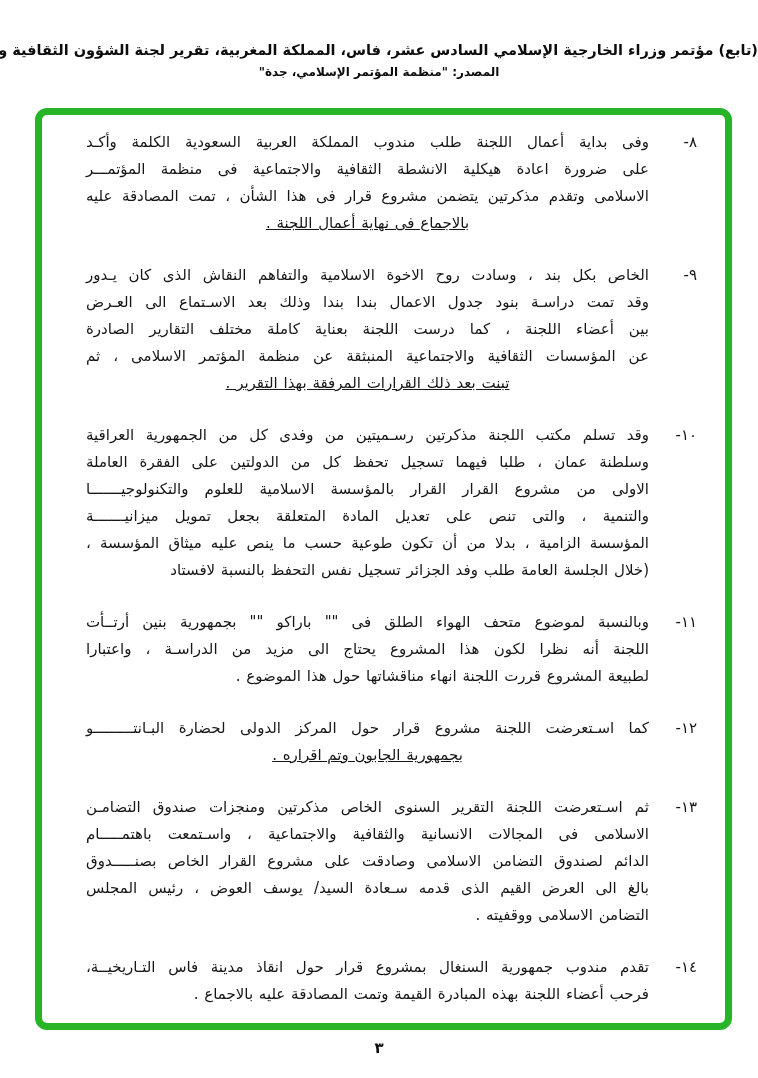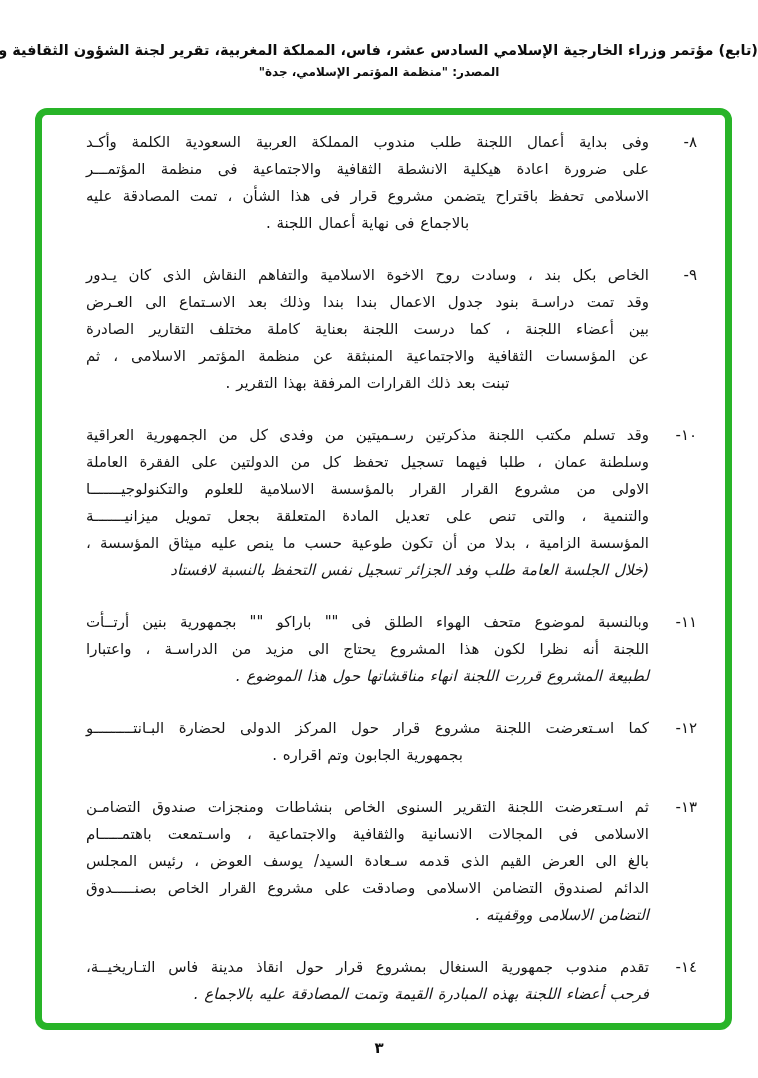--- a/index.html
+++ b/index.html
@@ -72,22 +72,22 @@
     flex: 1 1 auto;
     min-width: 0;
   }
   .line {
     font-size: 15px;
     line-height: 27px;
     text-align: justify;
     text-align-last: justify;
     word-spacing: 1px;
   }
-  .line.last-right  { text-align-last: right; font-style: italic; }
-  .line.last-center { text-align-last: center; }
+  .line.last-right  { text-align-last: right; }
+  .line.last-center { text-align-last: center; text-decoration: underline; }
   
   .pagenum {
     position: absolute;
     top: 1039px;
     left: 0;
     right: 0;
     text-align: center;
     font-size: 15px;
     font-weight: bold;
     color: #0d0d0d;
@@ -103,21 +103,21 @@
     <div class="source">المصدر:  "منظمة المؤتمر الإسلامي، جدة"</div>
   </div>
 
   <div class="frame" style="border-color: rgb(40, 180, 40);">
     <div class="paragraphs">
   <div class="para">
     <div class="num">٨-</div>
     <div class="lines">
             <div class="line">وفى بداية أعمال اللجنة طلب مندوب المملكة العربية السعودية الكلمة وأكـد</div>
             <div class="line">على ضرورة اعادة هيكلية الانشطة الثقافية والاجتماعية فى منظمة المؤتمـــر</div>
-            <div class="line">الاسلامى تحفظ باقتراح يتضمن مشروع قرار فى هذا الشأن ، تمت المصادقة عليه</div>
+            <div class="line">الاسلامى وتقدم مذكرتين يتضمن مشروع قرار فى هذا الشأن ، تمت المصادقة عليه</div>
             <div class="line last-center">بالاجماع فى نهاية أعمال اللجنة .</div>
           </div>
   </div>
 
   <div class="para">
     <div class="num">٩-</div>
     <div class="lines">
             <div class="line">الخاص بكل بند ، وسادت روح الاخوة الاسلامية والتفاهم النقاش الذى كان يـدور</div>
             <div class="line">وقد تمت دراسـة بنود جدول الاعمال بندا بندا وذلك بعد الاسـتماع الى العـرض</div>
             <div class="line">بين أعضاء اللجنة ، كما درست اللجنة بعناية كاملة مختلف التقارير الصادرة</div>
@@ -151,24 +151,24 @@
     <div class="num">١٢-</div>
     <div class="lines">
             <div class="line">كما اسـتعرضت اللجنة مشروع قرار حول المركز الدولى لحضارة البـانتـــــــــو</div>
             <div class="line last-center">بجمهورية الجابون وتم اقراره .</div>
           </div>
   </div>
 
   <div class="para">
     <div class="num">١٣-</div>
     <div class="lines">
-            <div class="line">ثم اسـتعرضت اللجنة التقرير السنوى الخاص بنشاطات ومنجزات صندوق التضامـن</div>
+            <div class="line">ثم اسـتعرضت اللجنة التقرير السنوى الخاص مذكرتين ومنجزات صندوق التضامـن</div>
             <div class="line">الاسلامى فى المجالات الانسانية والثقافية والاجتماعية ، واسـتمعت باهتمـــــام</div>
+            <div class="line">الدائم لصندوق التضامن الاسلامى وصادقت على مشروع القرار الخاص بصنـــــدوق</div>
             <div class="line">بالغ الى العرض القيم الذى قدمه سـعادة السيد/ يوسف العوض ، رئيس المجلس</div>
-            <div class="line">الدائم لصندوق التضامن الاسلامى وصادقت على مشروع القرار الخاص بصنـــــدوق</div>
             <div class="line last-right">التضامن الاسلامى ووقفيته .</div>
           </div>
   </div>
 
   <div class="para">
     <div class="num">١٤-</div>
     <div class="lines">
             <div class="line">تقدم مندوب جمهورية السنغال بمشروع قرار حول انقاذ مدينة فاس التـاريخيــة،</div>
             <div class="line last-right">فرحب أعضاء اللجنة بهذه المبادرة القيمة وتمت المصادقة عليه بالاجماع .</div>
           </div>

